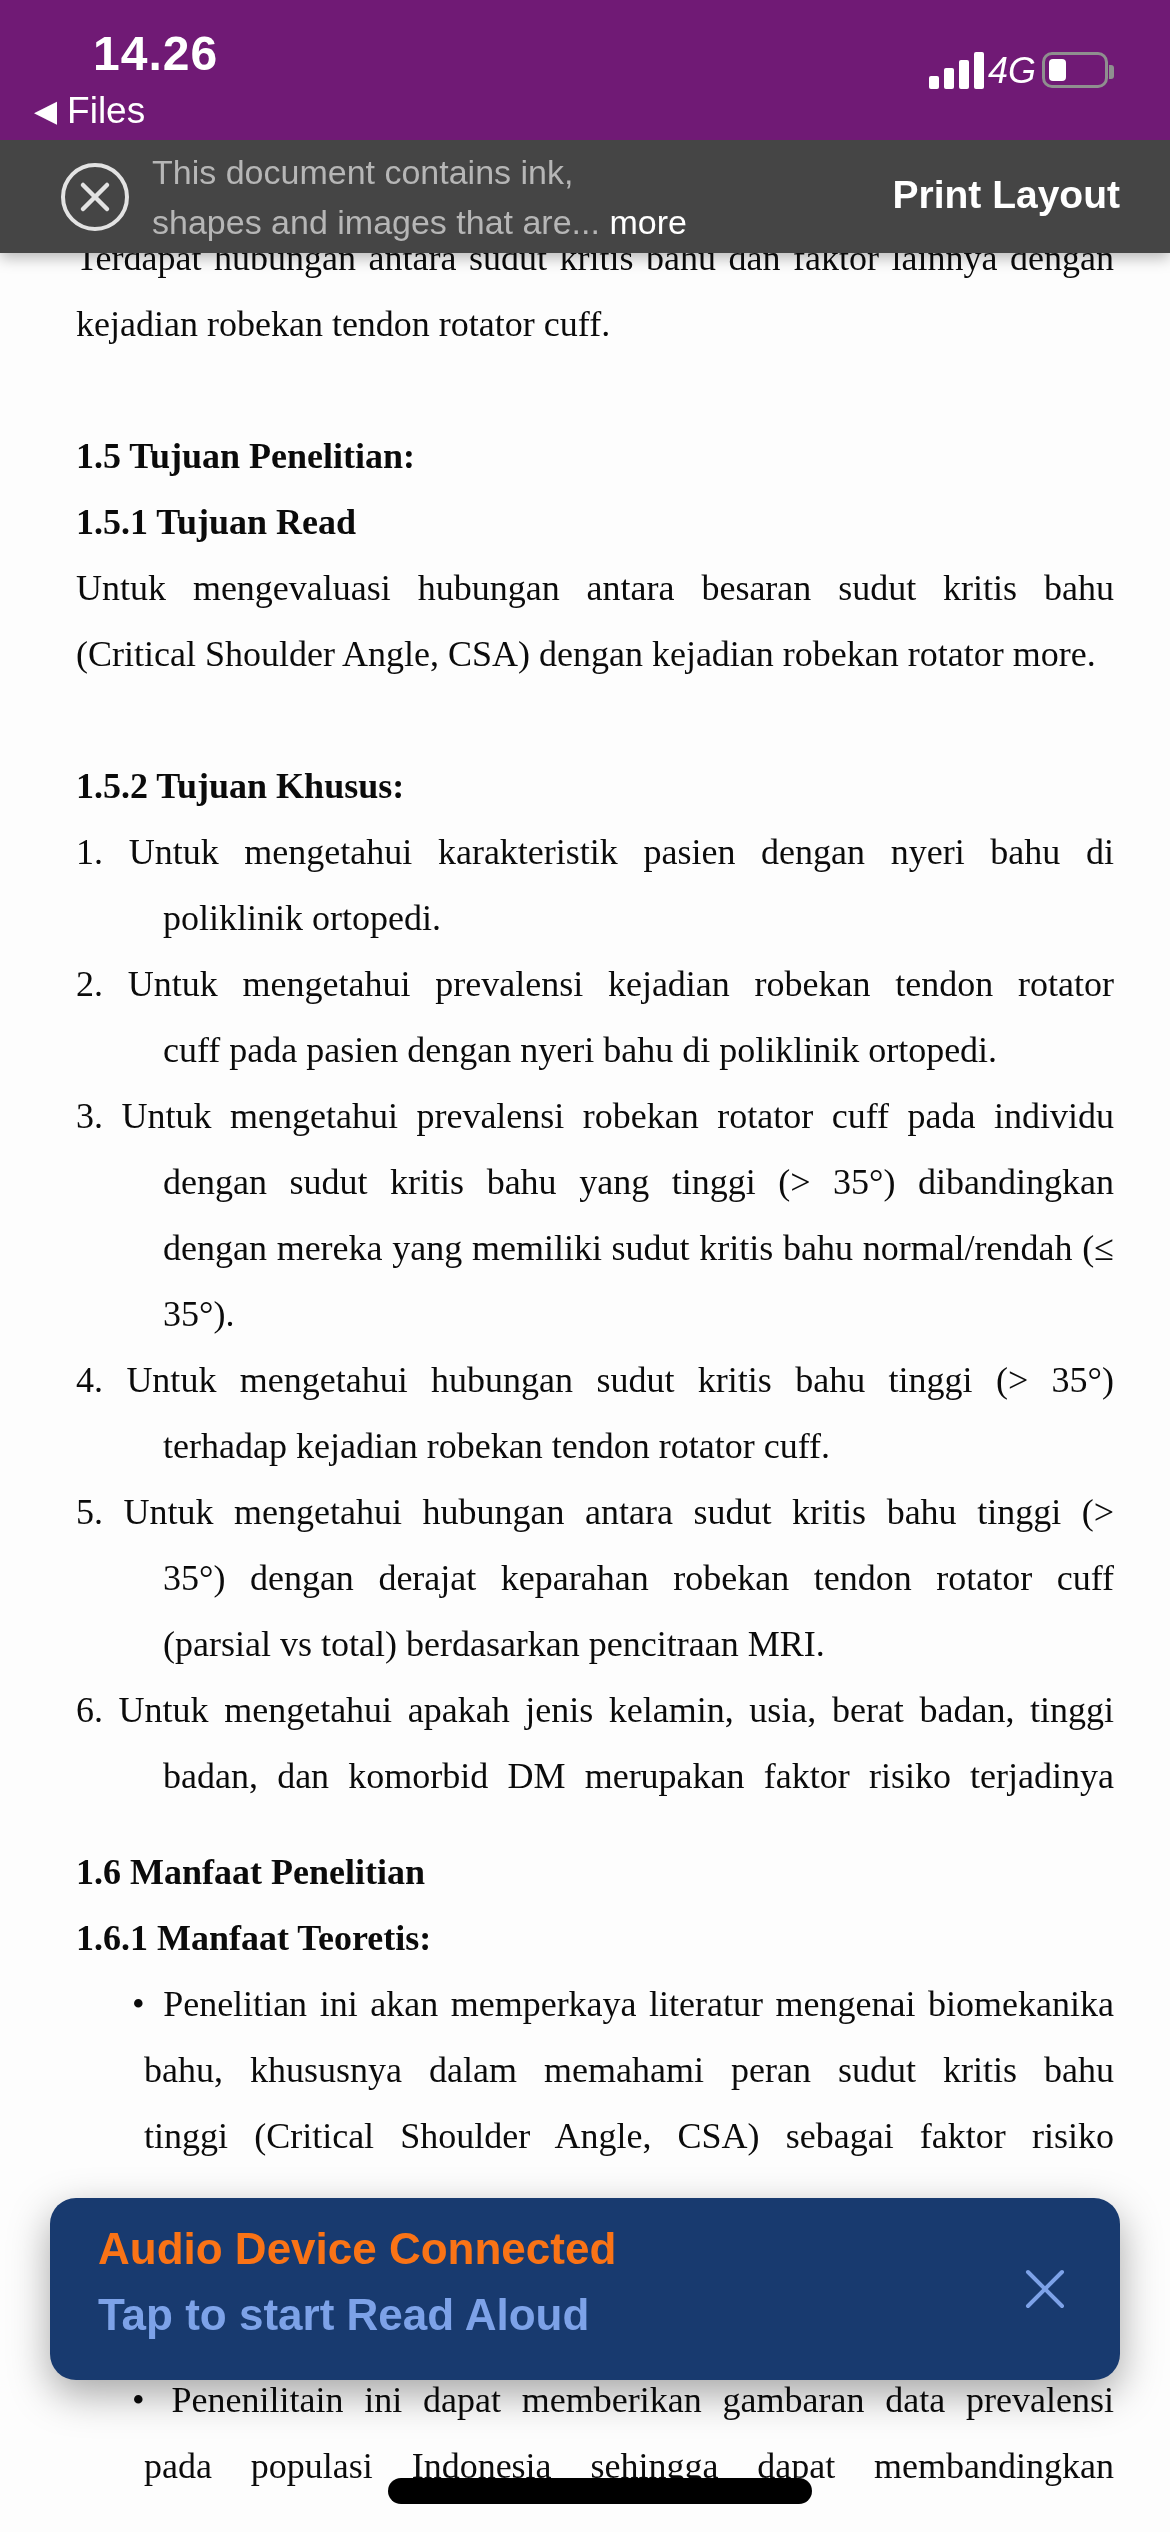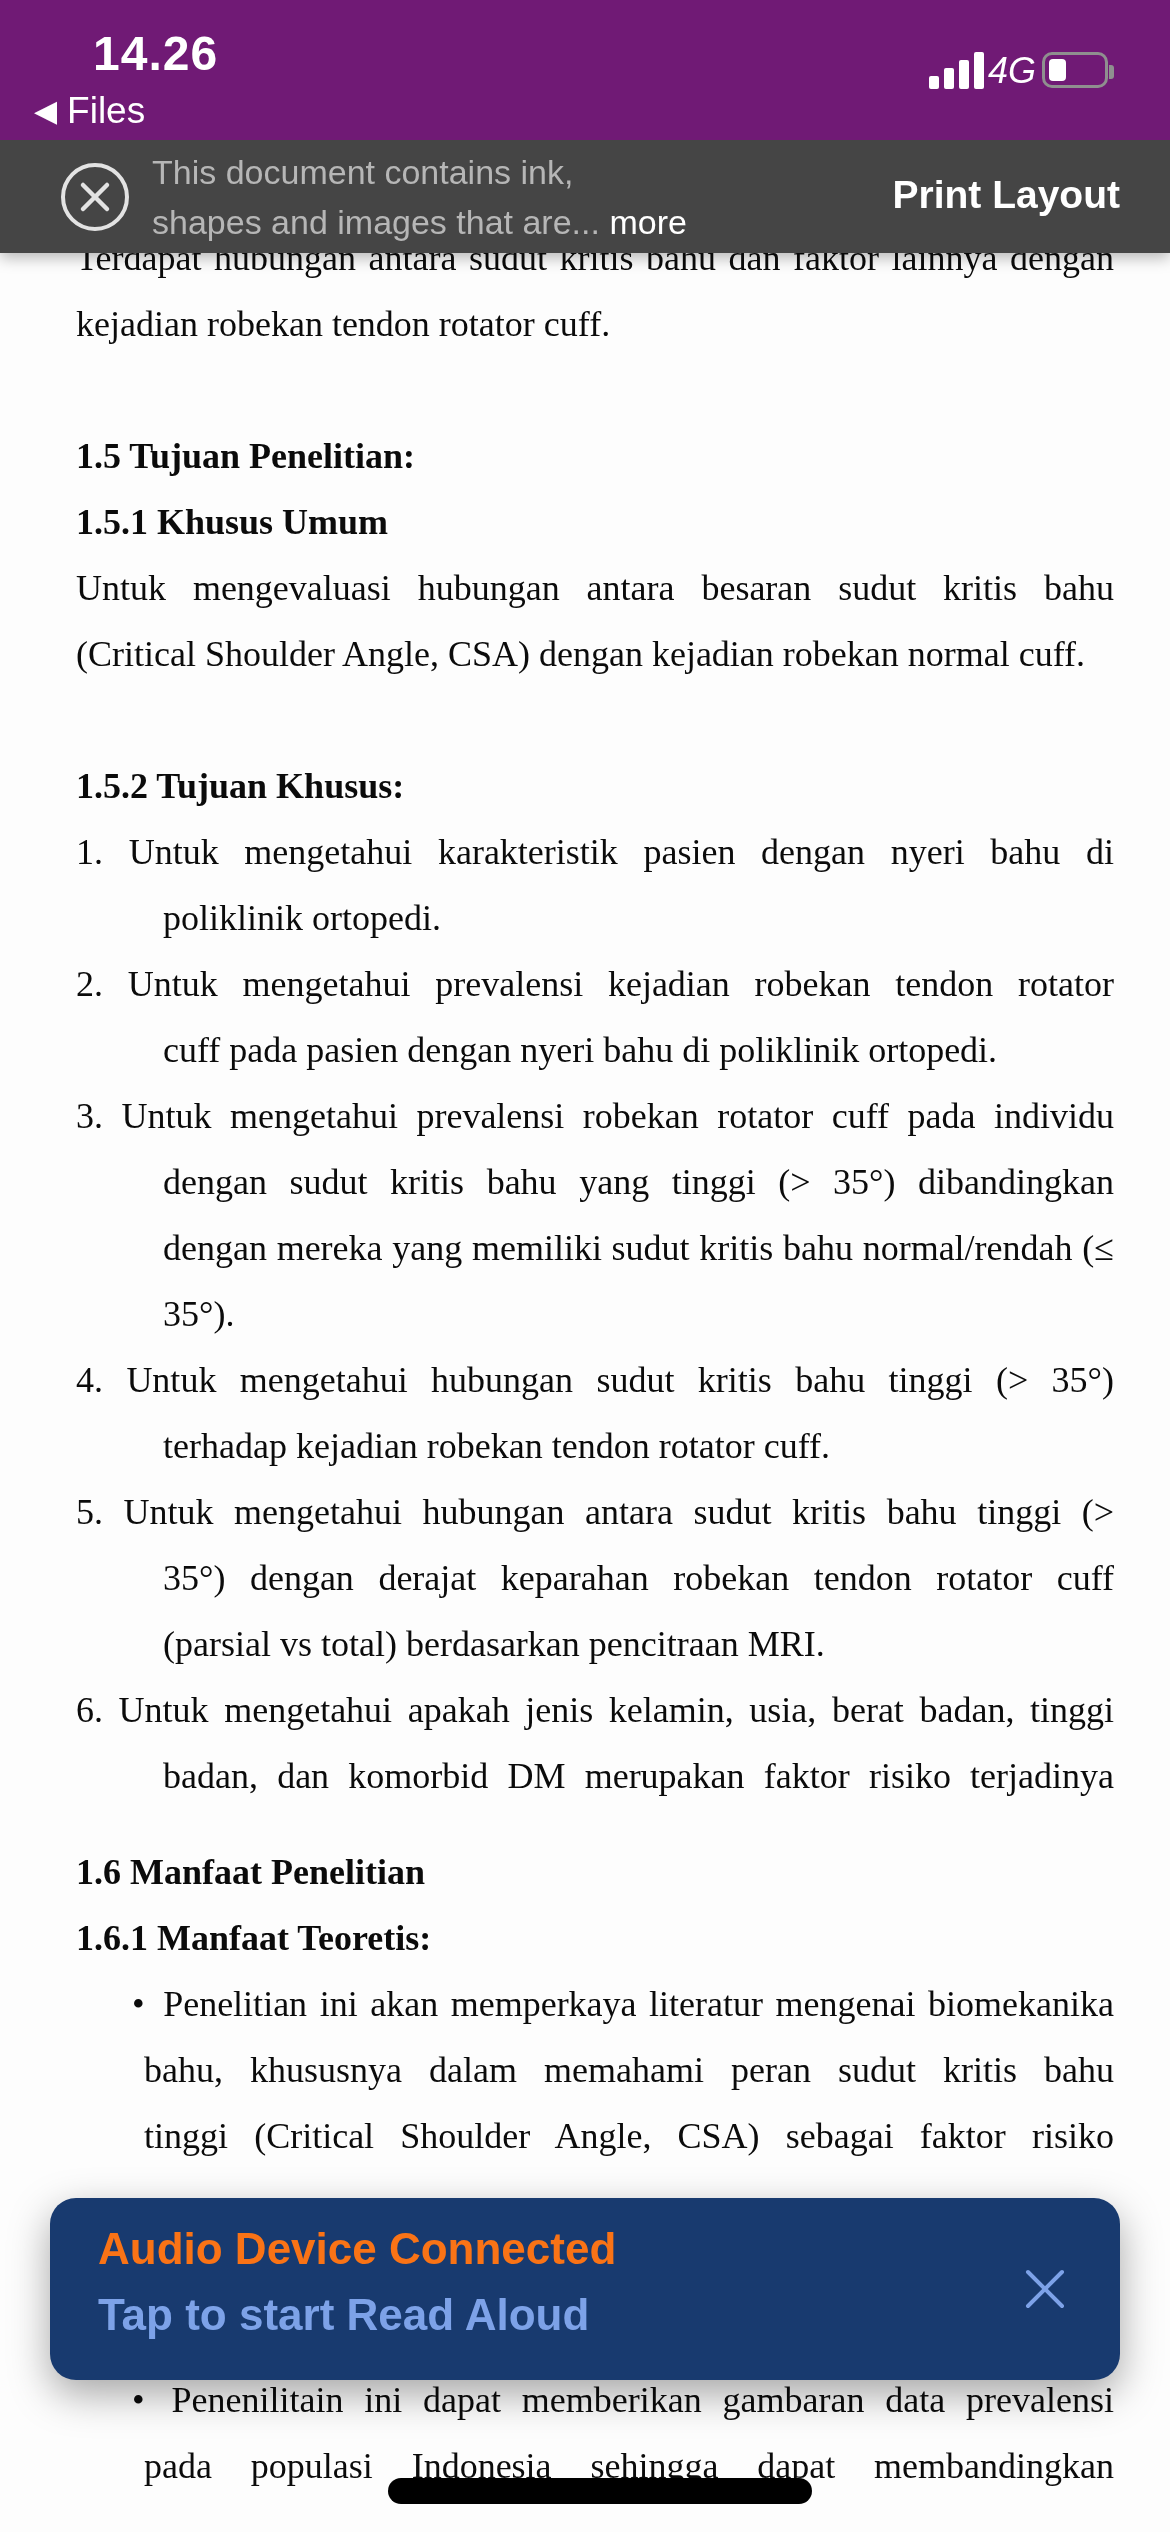--- a/index.html
+++ b/index.html
@@ -56,23 +56,23 @@
 <body>
 
 <div class="screen">
 
   <div class="doc">
     <div id="doc-lines">
         <div class="ln j">Terdapat hubungan antara sudut kritis bahu dan faktor lainnya dengan</div>
         <div class="ln">kejadian robekan tendon rotator cuff.</div>
         <div class="gap"></div>
         <div class="ln h">1.5 Tujuan Penelitian:</div>
-        <div class="ln h">1.5.1 Khusus Umum</div>
+        <div class="ln h">1.5.1 Tujuan Read</div>
         <div class="ln j">Untuk mengevaluasi hubungan antara besaran sudut kritis bahu</div>
-        <div class="ln">(Critical Shoulder Angle, CSA) dengan kejadian robekan normal cuff.</div>
+        <div class="ln">(Critical Shoulder Angle, CSA) dengan kejadian robekan rotator more.</div>
         <div class="gap"></div>
         <div class="ln h">1.5.2 Tujuan Khusus:</div>
         <div class="ln nf j">1. Untuk mengetahui karakteristik pasien dengan nyeri bahu di</div>
         <div class="ln nc">poliklinik ortopedi.</div>
         <div class="ln nf j">2. Untuk mengetahui prevalensi kejadian robekan tendon rotator</div>
         <div class="ln nc">cuff pada pasien dengan nyeri bahu di poliklinik ortopedi.</div>
         <div class="ln nf j">3. Untuk mengetahui prevalensi robekan rotator cuff pada individu</div>
         <div class="ln nc j">dengan sudut kritis bahu yang tinggi (&gt; 35°) dibandingkan</div>
         <div class="ln nc j">dengan mereka yang memiliki sudut kritis bahu normal/rendah (≤</div>
         <div class="ln nc">35°).</div>

